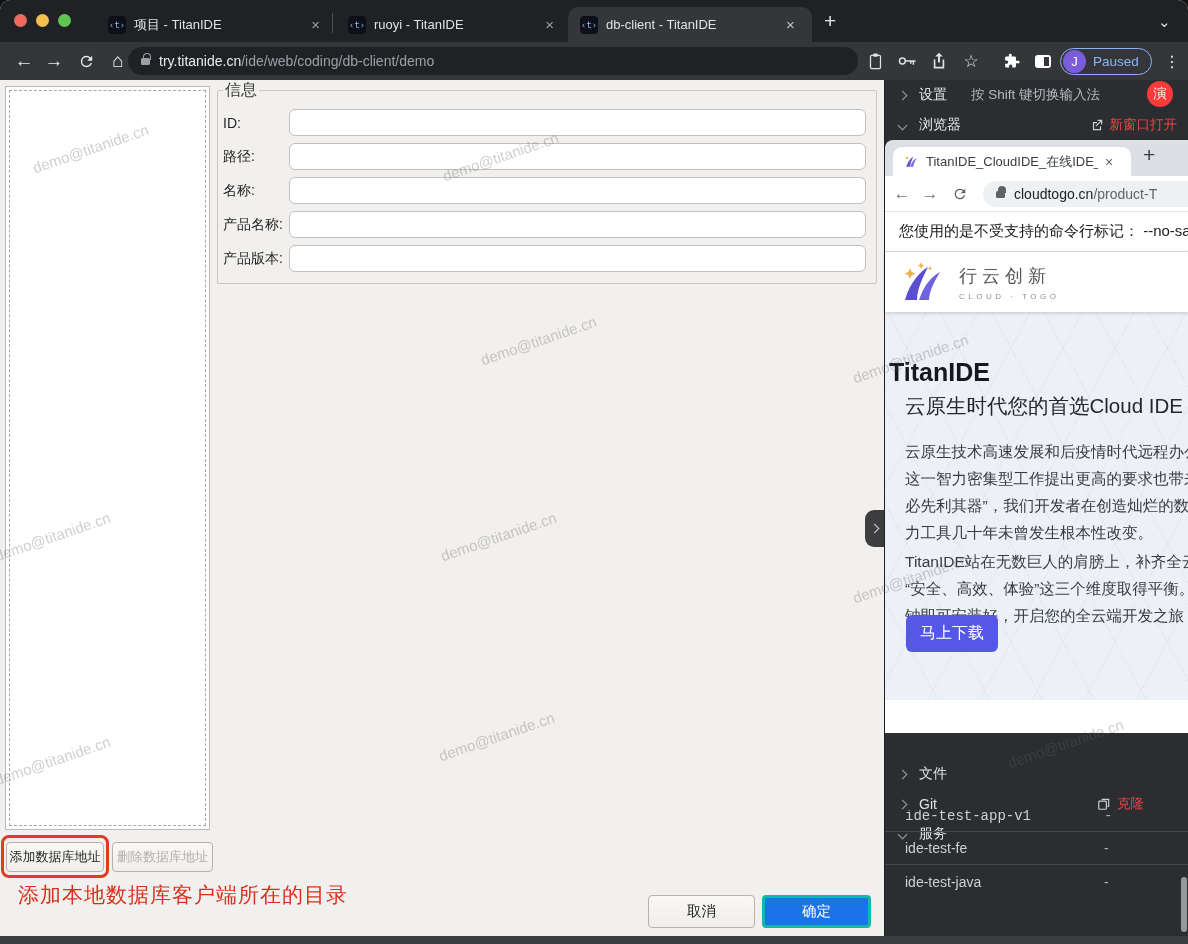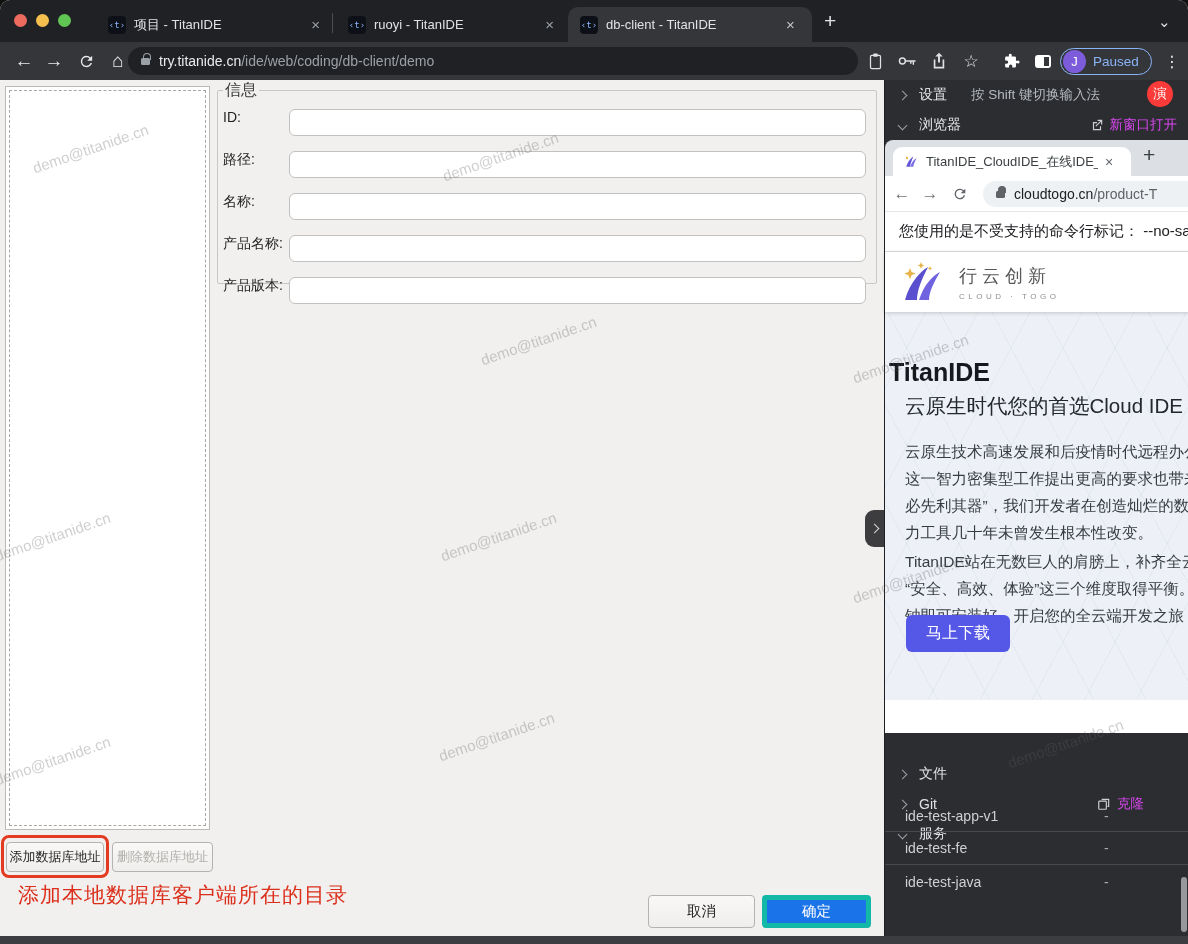--- a/index.html
+++ b/index.html
@@ -47,55 +47,55 @@
   .kebab { position:absolute; left:1158px; top:0; width:28px; height:38px; color:#e8eaed; font-size:16px;
            display:flex; align-items:center; justify-content:center; }
 
   
   .main { position:absolute; left:0; top:80px; width:884px; height:856px; background:#f1f0ee; }
   .listbox { position:absolute; left:5px; top:6px; width:205px; height:744px; background:#fff;
              border:1px solid #bcbab8; outline:1px dashed #a9a7a5; outline-offset:-5px; }
   fieldset.info { position:absolute; left:217px; top:0px; width:660px; height:204px;
                   border:1px solid #c9c7c4; border-radius:2px; padding:8px 10px 0 5px; }
   fieldset.info legend { font-size:16px; color:#3a3a3a; padding:0 2px; margin-left:0px; }
-  .frow { display:flex; margin-bottom:15px; }
+  .frow { display:flex; align-items:center; margin-bottom:7px; }
   .frow label { width:66px; font-size:14px; color:#1f1f1f; flex:0 0 auto; }
   .frow input { flex:1; height:27px; border:1px solid #c3c1bf; border-radius:6px; background:#fff;
                 padding:0 8px; font-size:13px; outline:none; }
   .btn { font-size:13px; color:#262626; background:linear-gradient(#f9f8f6,#efeeec);
          border:1px solid #b5b3b0; border-radius:4px; display:flex; align-items:center; justify-content:center; }
   .add-btn { position:absolute; left:6px; top:762px; width:98px; height:30px; }
   .del-btn { position:absolute; left:112px; top:762px; width:101px; height:30px; color:#b2b0ad; }
   .red-box { position:absolute; left:1px; top:755px; width:108px; height:43px; border:3px solid #e33b22;
              border-radius:8px; pointer-events:none; z-index:6; }
   .note { position:absolute; left:18px; top:801px; font-size:21px; color:#dc2f1b; letter-spacing:1px; }
   .cancel-btn { position:absolute; left:648px; top:815px; width:107px; height:33px; font-size:14.5px; }
   .confirm-btn { position:absolute; left:762px; top:815px; width:109px; height:33px; background:#1a73e8;
-                 border:5px solid #14b8a6; border-radius:4px; color:#fff; font-size:14.5px;
+                 border:3px solid #14b8a6; border-radius:4px; color:#fff; font-size:14.5px;
                  display:flex; align-items:center; justify-content:center; }
   .handle { position:absolute; right:0; top:430px; width:19px; height:37px; background:#3d3d40;
             border-radius:9px 0 0 9px; display:flex; align-items:center; justify-content:center; z-index:4; }
   .handle .chev { border-color:#d6d6d6; }
 
   
   .chev { width:7px; height:7px; border-right:1.6px solid #9da1a7; border-bottom:1.6px solid #9da1a7;
           display:inline-block; }
   .chev.r { transform:rotate(-45deg); }
   .chev.d { transform:rotate(45deg); }
 
   
   .panel { position:absolute; left:884px; top:80px; width:304px; height:864px; background:#2b2d30;
            border-left:1px solid #1e1f22; }
   .prow { position:absolute; left:0; width:304px; height:30px; display:flex; align-items:center;
           color:#e4e6e9; font-size:14px; }
   .prow .chev { margin:0 13px 0 14px; }
   .hint { color:#b7bbc1; margin-left:24px; font-size:13.5px; }
   .badge { position:absolute; right:16px; top:1px; width:26px; height:26px; border-radius:50%;
            background:#fb3a3a; color:#fff; font-size:13.5px; display:flex; align-items:center; justify-content:center; }
-  .prow-right { position:absolute; right:12px; display:flex; align-items:center; gap:6px; color:#d946ef; font-size:13.5px;justify-content:center; }
+  .prow-right { position:absolute; right:12px; display:flex; align-items:center; gap:6px; color:#ef4444; font-size:13.5px;justify-content:center; }
 
   
   .mini { position:absolute; left:0; top:60px; width:304px; }
   .mtabstrip { position:relative; height:36px; background:#dce0e5; border-radius:8px 0 0 0; }
   .mtab { position:absolute; left:8px; top:7px; width:238px; height:29px; background:#fff;
           border-radius:9px 9px 0 0; display:flex; align-items:center; padding:0 8px 0 10px; gap:7px; }
   .mtab .ttl { font-size:13px; color:#3c4043; width:172px; overflow:hidden; white-space:nowrap; }
   .mtab .x { color:#5f6368; font-size:14px; }
   .mplus { position:absolute; left:258px; top:3px; color:#3c4043; font-size:21px; }
   .mfav { position:relative; width:16px; height:16px; flex:0 0 auto; }
@@ -115,32 +115,32 @@
   .brandname { font-size:18px; color:#585858; letter-spacing:5px; }
   .brandsub { font-size:8px; color:#8b9196; letter-spacing:3.5px; margin-top:4px; }
   .hero { position:relative; height:388px; background:#edf0f6; overflow:hidden;
           background-image:
             repeating-linear-gradient(62deg, rgba(125,150,195,.09) 0 1px, transparent 1px 46px),
             repeating-linear-gradient(-62deg, rgba(125,150,195,.09) 0 1px, transparent 1px 46px); }
   .hero h1 { position:absolute; left:4px; top:46px; font-size:25px; color:#15181c; }
   .hero h2 { position:absolute; left:20px; top:80px; font-size:20.5px; font-weight:400; color:#23272e; white-space:nowrap; }
   .para { position:absolute; left:20px; right:-40px; font-size:15.5px; color:#363c44; line-height:27px; }
   .para div { white-space:nowrap; overflow:hidden; }
-  .dl-btn { position:absolute; left:21px; top:303px; width:104px; height:37px; background:#5557e6;
+  .dl-btn { position:absolute; left:21px; top:303px; width:92px; height:37px; background:#5557e6;
             border-radius:6px; color:#fff; font-size:16px; display:flex; align-items:center; justify-content:center; }
   .whitestrip { height:33px; background:#fff; }
 
   
   .acc { position:absolute; left:0; top:679px; width:271px; }
   .accrow { position:relative; height:30px; display:flex; align-items:center; color:#e0e2e5; font-size:14px; }
   .accrow .chev { margin:0 13px 0 14px; }
   .svc { position:absolute; left:0; top:730px; width:304px; height:206px; overflow:hidden; }
   .svcrow { height:33px; display:flex; align-items:center; border-bottom:1px solid #46484c;
             color:#ced0d4; font-size:14px; padding-left:20px; position:relative; }
-  .svcrow:first-child { height:22px; }
+  .svcrow:first-child { height:22px;font-family:Liberation Mono, monospace; }
   .svcrow:first-child span { margin-top:-10px; }
   .svcrow:last-child { border-bottom:none; }
   .svcrow .port { position:absolute; left:219px; color:#a8abb0; }
   .scrollthumb { position:absolute; right:1px; top:797px; width:6px; height:55px; background:#96989c; border-radius:3px; }
 
   
   .wm { position:absolute; font-size:15px; color:rgba(95,95,95,.30); transform:rotate(-19deg);
         white-space:nowrap; pointer-events:none; z-index:5; }
 
   .bottomstrip { position:absolute; left:0; top:936px; width:1188px; height:8px; background:#3b3d40; }

